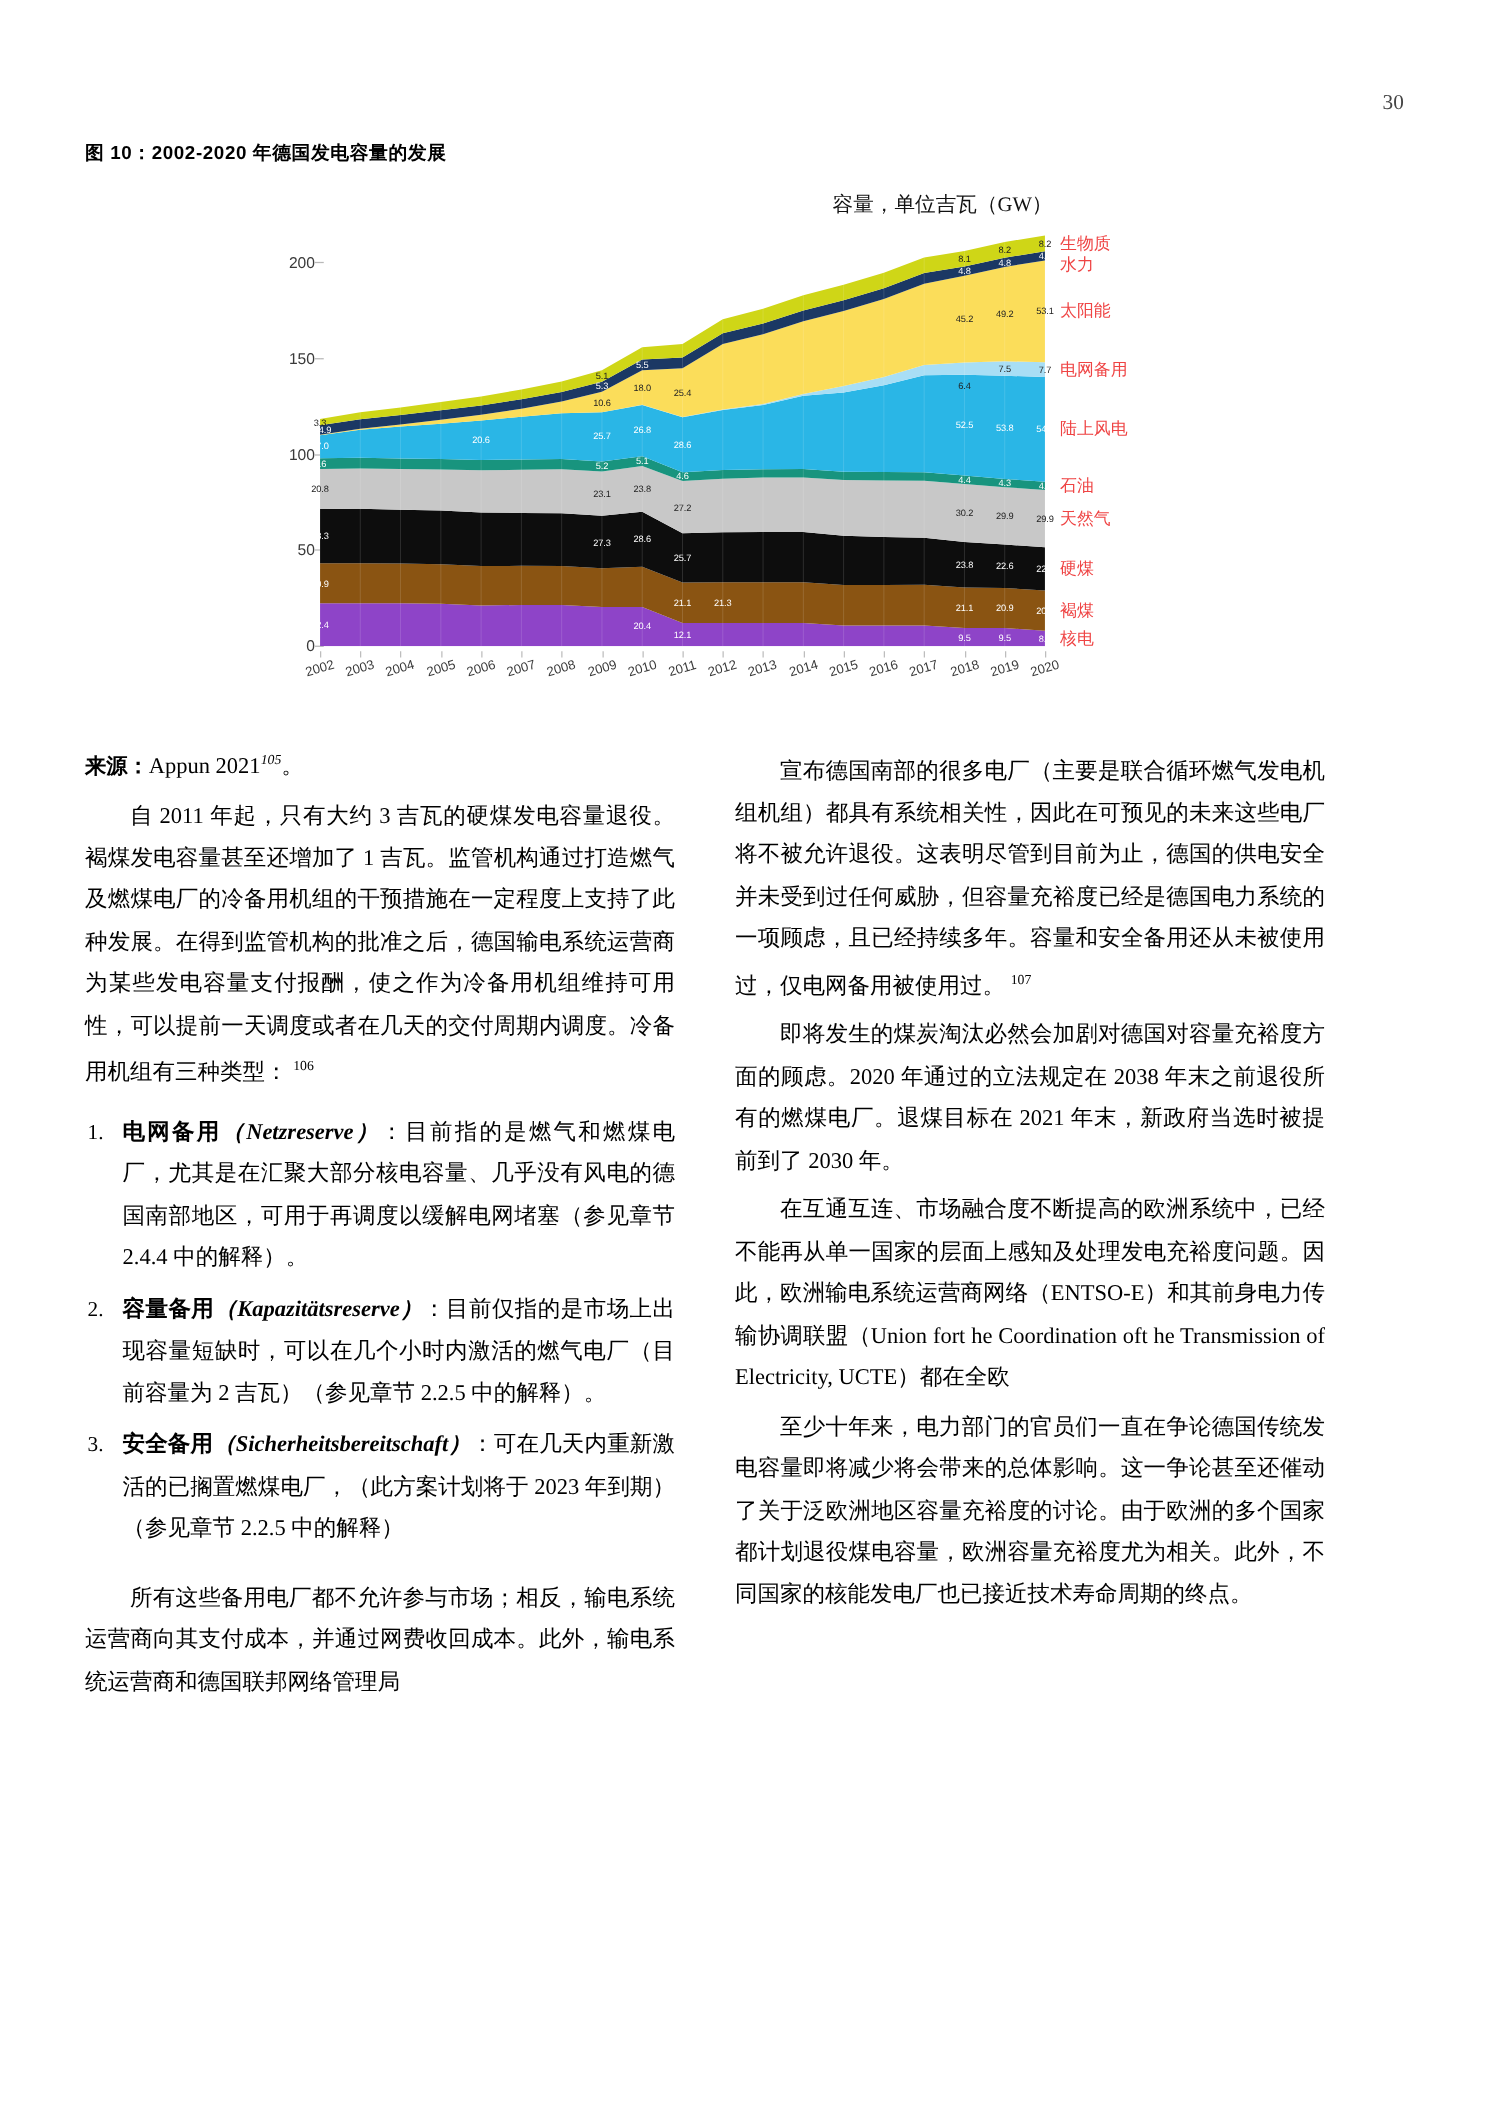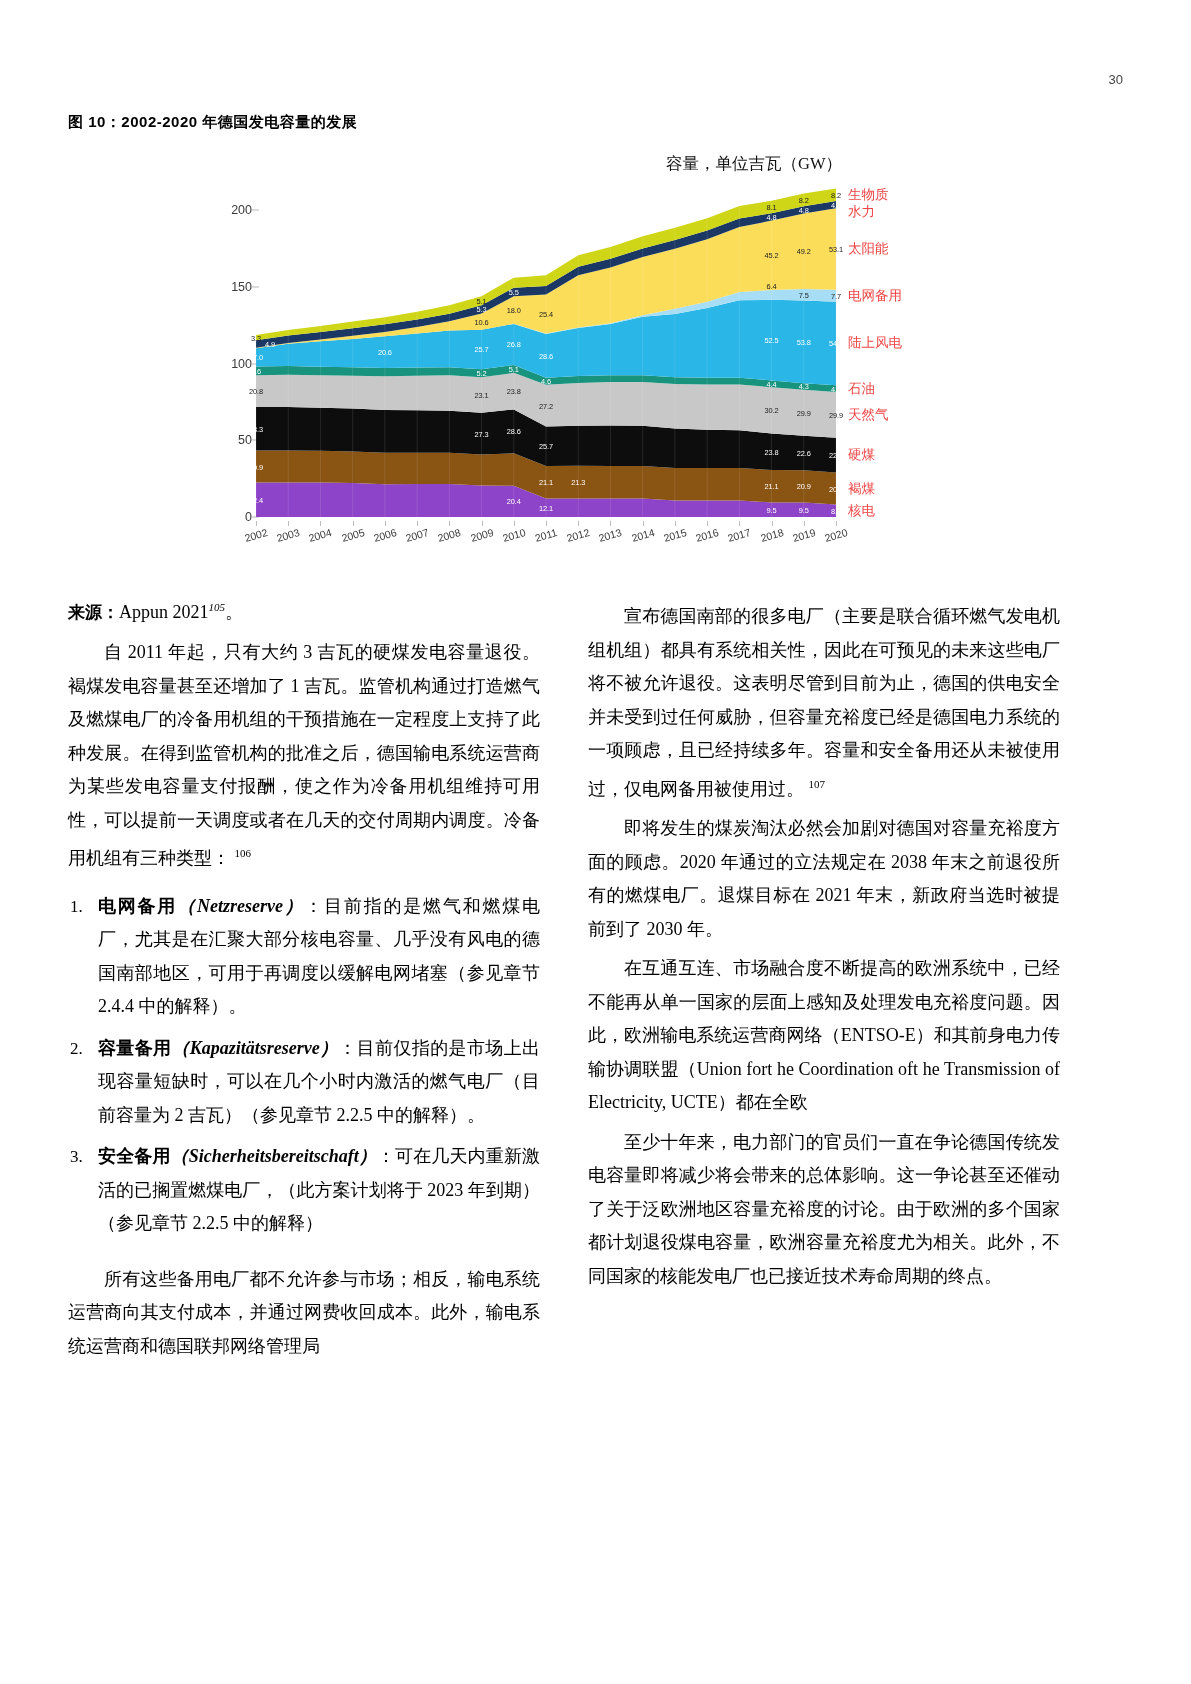--- a/index.html
+++ b/index.html
@@ -8,22 +8,22 @@
     background:#ffffff;
     font-family:"Liberation Serif", serif;
     color:#000;
     position:relative;
     overflow:hidden;
   }
   .page { position:absolute; inset:0; }
 
   .page-number {
     position:absolute; top:72px; right:68px;
-    font-family:Liberation Sans, sans-serif;
-    font-size:13px; color:#444;
+    font-family:Liberation Serif, serif;
+    font-size:17px; color:#444;
   }
 
   .fig-title {
     position:absolute; left:68px; top:113px;
     font-family:"Liberation Sans", sans-serif;
     font-weight:bold; font-size:15px; letter-spacing:0.5px;
     white-space:nowrap;
   }
 
   
@@ -218,30 +218,30 @@
             <div class="dlabel" style="left:547.7777777777777px;top:199.45813953488368px;color:#ffffff">4.3</div>
             <div class="dlabel" style="left:580px;top:201.60697674418606px;color:#ffffff">4.3</div>
             <div class="dlabel" style="left:0px;top:170.37209302325584px;color:#ffffff">17.0</div>
             <div class="dlabel" style="left:128.88888888888889px;top:165.15348837209302px;color:#ffffff">20.6</div>
             <div class="dlabel" style="left:225.55555555555557px;top:162.4674418604651px;color:#ffffff">25.7</div>
             <div class="dlabel" style="left:257.77777777777777px;top:157.4790697674419px;color:#ffffff">26.8</div>
             <div class="dlabel" style="left:290px;top:168.83720930232556px;color:#ffffff">28.6</div>
             <div class="dlabel" style="left:515.5555555555555px;top:153.10465116279067px;color:#ffffff">52.5</div>
             <div class="dlabel" style="left:547.7777777777777px;top:154.86976744186046px;color:#ffffff">53.8</div>
             <div class="dlabel" style="left:580px;top:156.48139534883722px;color:#ffffff">54.5</div>
-            <div class="dlabel" style="left:515.5555555555555px;top:99px;color:#222222">6.4</div>
+            <div class="dlabel" style="left:515.5555555555555px;top:122px;color:#222222">6.4</div>
             <div class="dlabel" style="left:547.7777777777777px;top:107.82558139534883px;color:#222222">7.5</div>
             <div class="dlabel" style="left:580px;top:108.74651162790697px;color:#222222">7.7</div>
             <div class="dlabel" style="left:225.55555555555557px;top:134.60930232558138px;color:#222222">10.6</div>
             <div class="dlabel" style="left:257.77777777777777px;top:122.94418604651166px;color:#222222">18.0</div>
             <div class="dlabel" style="left:290px;top:127.08837209302325px;color:#222222">25.4</div>
             <div class="dlabel" style="left:515.5555555555555px;top:68.30232558139534px;color:#222222">45.2</div>
             <div class="dlabel" style="left:547.7777777777777px;top:64.31162790697677px;color:#222222">49.2</div>
             <div class="dlabel" style="left:580px;top:62.0860465116279px;color:#222222">53.1</div>
-            <div class="dlabel" style="left:14px;top:156.94186046511632px;color:#ffffff">4.9</div>
+            <div class="dlabel" style="left:4px;top:156.94186046511632px;color:#ffffff">4.9</div>
             <div class="dlabel" style="left:225.55555555555557px;top:122.40697674418605px;color:#ffffff">5.3</div>
             <div class="dlabel" style="left:257.77777777777777px;top:104.90930232558144px;color:#ffffff">5.5</div>
             <div class="dlabel" style="left:515.5555555555555px;top:29.930232558139522px;color:#ffffff">4.8</div>
             <div class="dlabel" style="left:547.7777777777777px;top:22.86976744186049px;color:#ffffff">4.8</div>
             <div class="dlabel" style="left:580px;top:17.65116279069767px;color:#ffffff">4.8</div>
             <div class="dlabel" style="left:0px;top:150.64883720930234px;color:#222222">3.3</div>
             <div class="dlabel" style="left:225.55555555555557px;top:113.73488372093024px;color:#222222">5.1</div>
             <div class="dlabel" style="left:515.5555555555555px;top:20.030232558139517px;color:#222222">8.1</div>
             <div class="dlabel" style="left:547.7777777777777px;top:12.893023255813972px;color:#222222">8.2</div>
             <div class="dlabel" style="left:580px;top:7.6744186046511516px;color:#222222">8.2</div>

